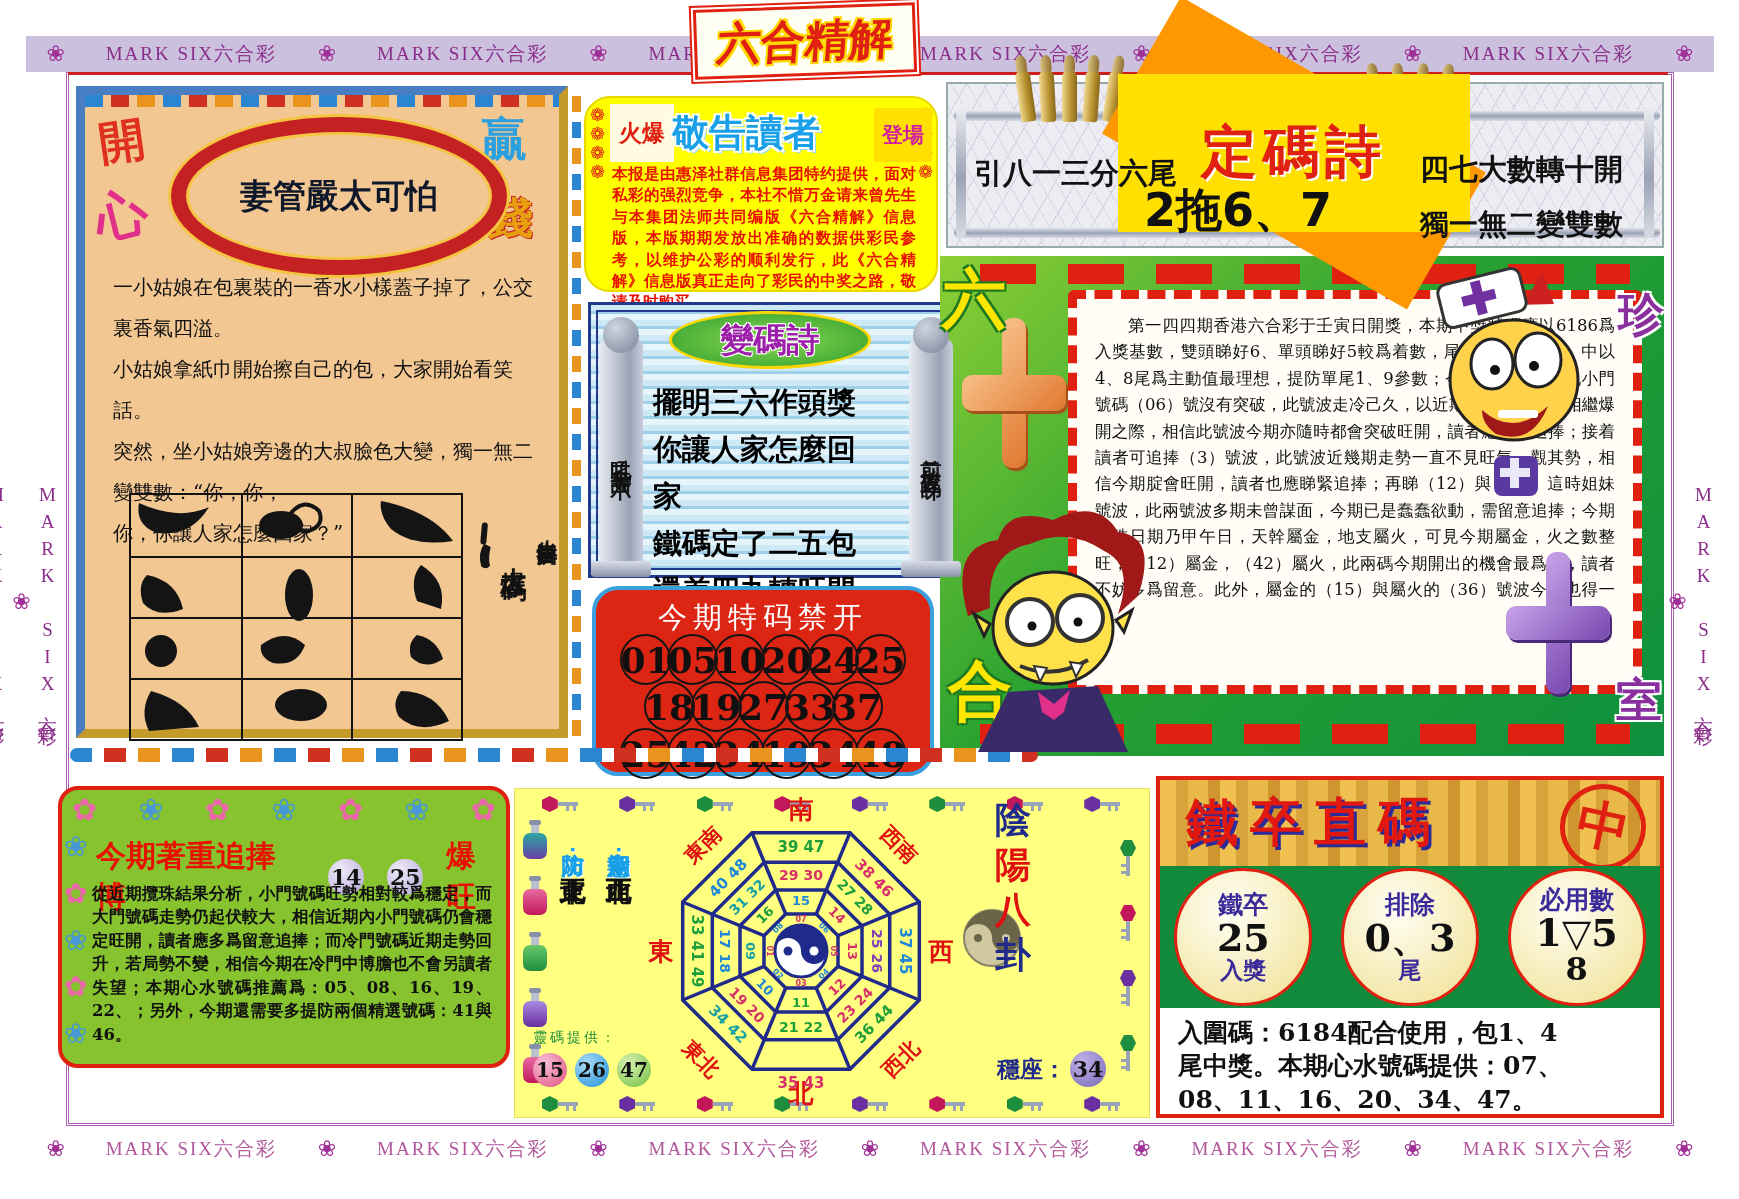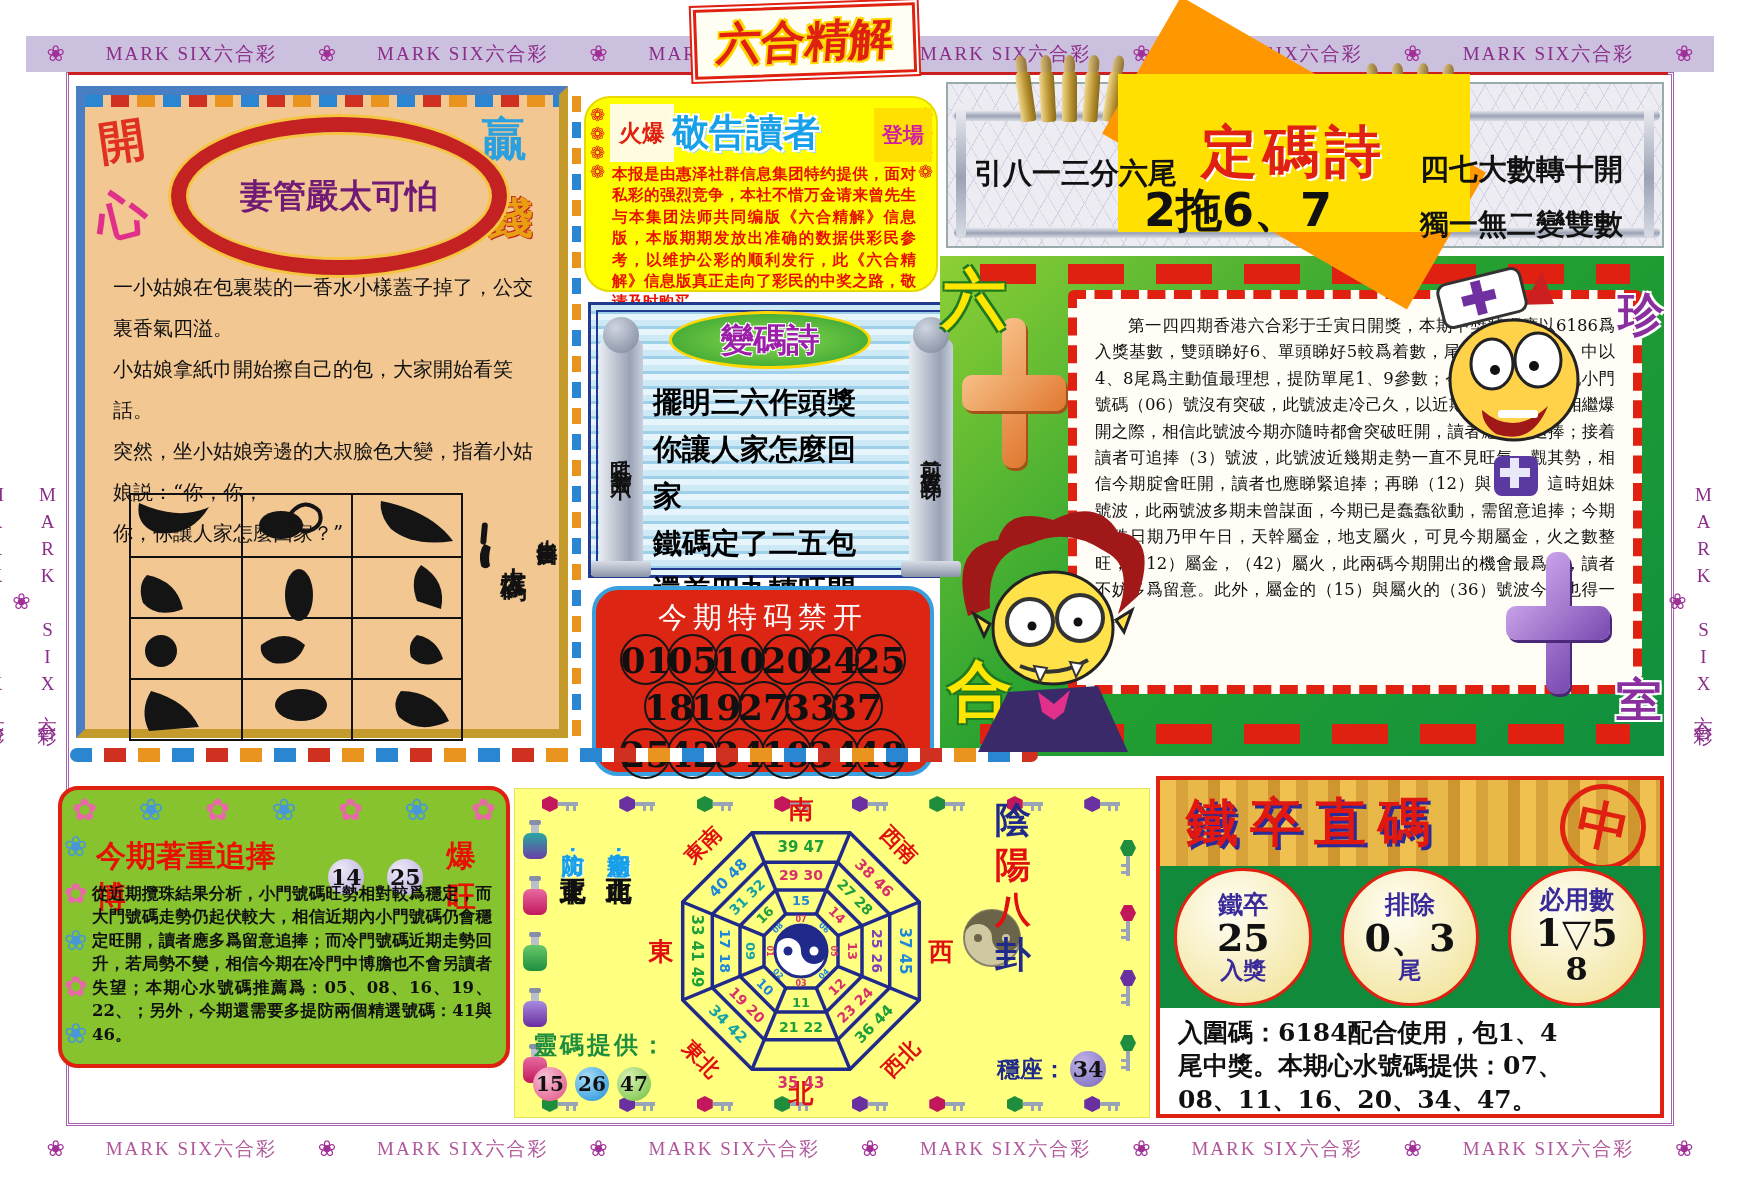--- a/index.html
+++ b/index.html
@@ -28,21 +28,21 @@
   .story .chain{position:absolute;left:0;top:0;width:100%;height:12px;
      background:repeating-linear-gradient(90deg,#2a86d0 0 18px,#f2c792 18px 26px,#d03020 26px 44px,#f2c792 44px 52px,#e8941e 52px 70px,#f2c792 70px 78px);}
   .stamp{position:absolute;font-weight:bold;}
   .st-open{left:14px;top:16px;font-size:46px;color:#e03020;transform:rotate(-8deg);}
   .st-heart{left:10px;top:86px;font-size:52px;color:#e0308a;transform:rotate(-14deg);font-family:"DejaVu Sans",sans-serif;}
   .st-win{left:396px;top:14px;font-size:46px;color:#2aa0e0;}
   .st-money{left:402px;top:92px;font-size:46px;color:#e8a010;text-shadow:1px 1px 0 #c02020,-1px -1px 0 #c02020;}
   .oval{position:absolute;left:86px;top:22px;width:306px;height:128px;border-radius:50%;
         border:15px solid #c42222;box-shadow:inset 0 0 0 3px #f5c542,0 0 0 3px #f5c542;
         display:flex;align-items:center;justify-content:center;background:#f2c792;}
-  .oval .t{font-size:33px;font-weight:bold;color:#701a75;}
+  .oval .t{font-size:33px;font-weight:bold;color:#0f172a;}
   .story .text{position:absolute;left:28px;top:172px;width:436px;font-size:20px;color:#111;line-height:2.05;}
   .grid{position:absolute;left:44px;top:398px;width:330px;height:244px;border:2px solid #111;
         background:
          linear-gradient(#111,#111) 110px 0/2px 100% no-repeat,
          linear-gradient(#111,#111) 220px 0/2px 100% no-repeat,
          linear-gradient(#111,#111) 0 61px/100% 2px no-repeat,
          linear-gradient(#111,#111) 0 122px/100% 2px no-repeat,
          linear-gradient(#111,#111) 0 183px/100% 2px no-repeat;}
   .grid svg{position:absolute;left:0;top:0;}
   .pzcap1{position:absolute;left:412px;top:452px;writing-mode:vertical-rl;text-orientation:upright;
@@ -188,21 +188,21 @@
   .octwrap svg{position:absolute;left:0;top:0;}
   .bnum{position:absolute;font-weight:bold;white-space:nowrap;transform:translate(-50%,-50%);font-family:"DejaVu Sans",sans-serif;}
   .r45{transform:translate(-50%,-50%) rotate(45deg);}
   .rm45{transform:translate(-50%,-50%) rotate(-45deg);}
   .r90{transform:translate(-50%,-50%) rotate(90deg);}
   .fo{font-size:15px;} .fp{font-size:14px;} .fm{font-size:13px;} .fi{font-size:8px;}
   .cg{color:#1f9e3c;} .cr{color:#d8306a;} .cb{color:#1f86d8;} .ct{color:#17a3a3;} .cp{color:#8440b8;}
   .dirl{position:absolute;font-weight:bold;color:#e01010;transform:translate(-50%,-50%);white-space:nowrap;}
   .dmain{font-size:25px;} .dcorn{font-size:21px;}
   .spirit{position:absolute;left:18px;top:240px;}
-  .spirit .lab{font-size:24px;font-weight:bold;color:#1e8e3e;letter-spacing:3px;}
+  .spirit .lab{font-size:14px;font-weight:normal;color:#1e8e3e;letter-spacing:3px;}
   .spirit .cs{display:flex;gap:8px;margin-top:6px;}
   .scir{width:34px;height:34px;border-radius:50%;display:flex;align-items:center;justify-content:center;
         font-size:20px;font-weight:bold;color:#111;}
   .sc1{background:radial-gradient(circle at 35% 30%,#f8c0d8,#e05080);}
   .sc2{background:radial-gradient(circle at 35% 30%,#a8dcf8,#2090d8);}
   .sc3{background:radial-gradient(circle at 35% 30%,#d8f0b0,#70c040);}
   .sidechars{position:absolute;left:468px;top:8px;width:60px;}
   .sidechars .ch4{font-size:36px;font-weight:bold;line-height:1.25;text-align:center;}
   .navy{color:#202a8a;} .redc{color:#e01010;}
   .taiji{position:absolute;left:446px;top:118px;}
@@ -293,21 +293,21 @@
     <span class="stamp st-open">開</span>
     <span class="stamp st-heart">心</span>
     <span class="stamp st-win">贏</span>
     <span class="stamp st-money">錢</span>
     <div class="oval">
       <span class="t">妻管嚴太可怕</span>
     </div>
     <div class="text">
       <div>一小姑娘在包裏裝的一香水小樣蓋子掉了，公交裏香氣四溢。</div>
       <div>小姑娘拿紙巾開始擦自己的包，大家開始看笑話。</div>
-      <div>突然，坐小姑娘旁邊的大叔臉色大變，指着小姑娘説：“你，你，</div>
+      <div>突然，坐小姑娘旁邊的大叔臉色大變，獨一無二變雙數：“你，你，</div>
       <div>你，你讓人家怎麼回家？”</div>
     </div>
     <div class="grid">
       <svg width="330" height="244" viewBox="0 0 330 244">
         <g fill="#141414">
           <path d="M8,8 q40,18 70,4 q-18,30 -52,26 q-22,-8 -18,-30z"></path>
           <ellipse cx="150" cy="30" rx="22" ry="14"></ellipse>
           <path d="M160,18 q14,-16 28,-2 q6,14 -10,20 q-16,2 -18,-18z" fill="none" stroke="#141414" stroke-width="4"></path>
           <path d="M250,6 q50,10 72,40 q-40,6 -62,-12 q-12,-14 -10,-28z"></path>
           <path d="M16,80 q30,6 36,34 q-26,10 -40,-6 q-6,-18 4,-28z"></path>

